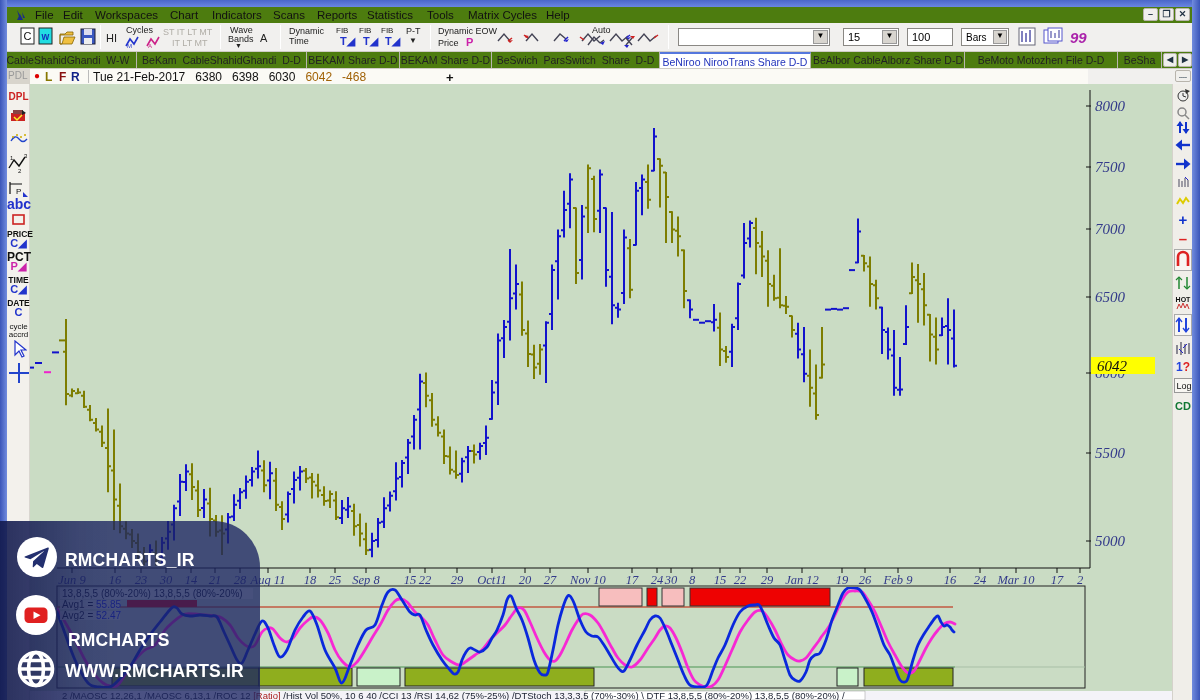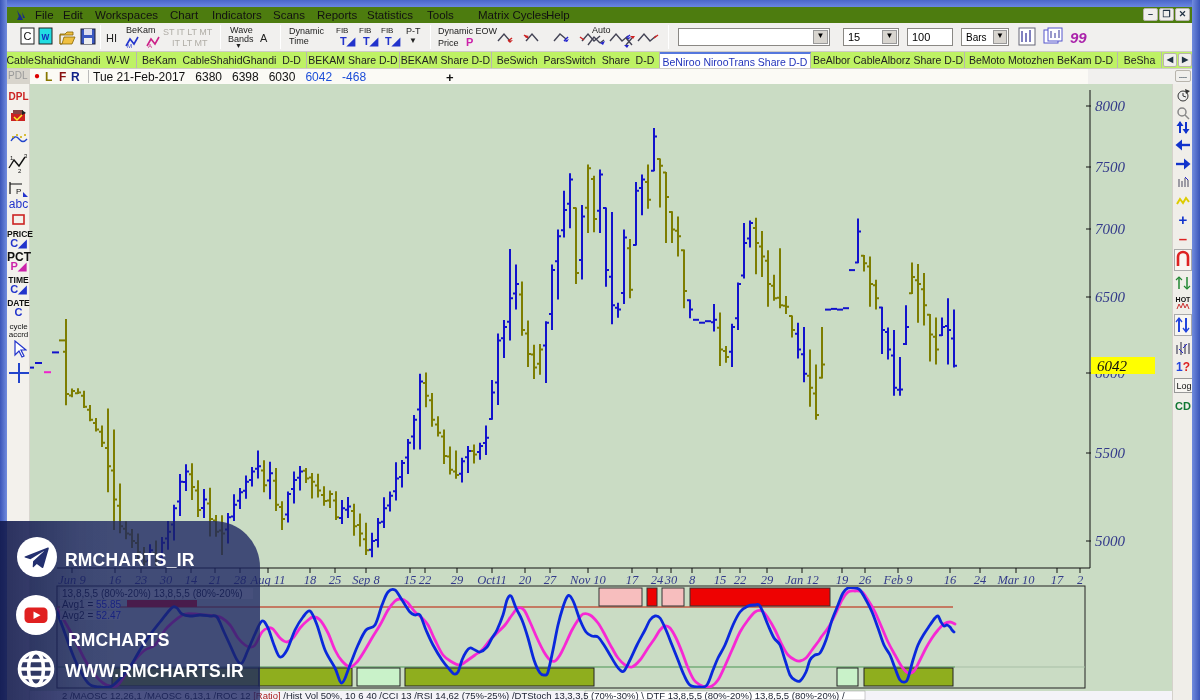--- a/index.html
+++ b/index.html
@@ -3,21 +3,21 @@
 *{margin:0;padding:0;box-sizing:border-box}
 body{width:1200px;height:700px;overflow:hidden;font-family:"Liberation Sans",sans-serif;position:relative;background:#f1f0ee}
 .abs{position:absolute}
 .titlebar{left:0;top:0;width:1200px;height:7px;background:linear-gradient(#4a66c8,#6a86e2)}
 .menubar{left:0;top:7px;width:1200px;height:34px;background:#4d7c0f;border-bottom:1px solid #d9d6d0}
 .menubar span{position:absolute;top:2px;font-size:11.5px;color:#111}
 .winbtn{position:absolute;top:1px;width:15px;height:13px;background:#f0efec;border:1px solid #b8b4ac;border-radius:2px;color:#234;font-size:9px;text-align:center;line-height:11px;font-weight:bold}
 .toolbar{left:0;top:23px;width:1200px;height:29px;background:#f1f0ee;border-bottom:1px solid #cfccc6}
 .tb{position:absolute;font-size:9px;color:#222;white-space:nowrap}
 .sep{position:absolute;top:2px;width:1px;height:24px;background:#c9c6c0;border-right:1px solid #fff}
-.tabs{left:0;top:52px;width:1200px;height:17px;background:#bef264;border-bottom:1px solid #cfccc6}
+.tabs{left:0;top:52px;width:1200px;height:17px;background:#4d7c0f;border-bottom:1px solid #cfccc6}
 .tab{position:absolute;top:0;height:16px;font-size:10.5px;color:#222;border-right:1px solid #b9b6b0;padding-top:2px;white-space:nowrap;overflow:hidden;text-align:center}
 .tabact{background:#fff;color:#2233bb;border-top:2px solid #5577dd}
 .inforow{left:0;top:69px;width:1088px;height:15px;background:#fbfaf5}
 .ir{position:absolute;top:1px;font-size:12px;color:#111;white-space:nowrap}
 .sidebar{left:7px;top:84px;width:23px;height:616px;background:#f3f1ec;border-right:1px solid #d9d6d0}
 .sb{position:absolute;width:23px;text-align:center;font-size:9px;color:#111;line-height:9px}
 .rstrip{left:1172px;top:84px;width:20px;height:616px;background:#f0eee9;border-left:1px solid #d5d2cb}
 .rs{position:absolute;width:20px;text-align:center;font-size:12px;line-height:12px;font-weight:bold}
 .lborder{left:0;top:0;width:7px;height:700px;background:linear-gradient(90deg,#3a55b8,#718cde)}
 .rborder{left:1192px;top:0;width:8px;height:700px;background:linear-gradient(90deg,#718cde,#3a55b8)}
@@ -323,41 +323,41 @@
     </svg>
 <span style="left:35px">File</span>
     <span style="left:63px">Edit</span>
     <span style="left:95px">Workspaces</span>
     <span style="left:170px">Chart</span>
     <span style="left:212px">Indicators</span>
     <span style="left:273px">Scans</span>
     <span style="left:317px">Reports</span>
     <span style="left:367px">Statistics</span>
     <span style="left:427px">Tools</span>
-    <span style="left:478px">Matrix Cycles</span>
+    <span style="left:468px">Matrix Cycles</span>
     <span style="left:546px">Help</span>
 <div class="winbtn" style="left:1143px">–</div>
     <div class="winbtn" style="left:1159px">❐</div>
     <div class="winbtn" style="left:1175px">✕</div>
 </div>
 
 <div class="abs toolbar">
 <svg class="abs" style="left:20px;top:3px" width="82" height="22" viewBox="0 0 82 22">
 <rect x="1" y="2" width="13" height="16" fill="#fff" stroke="#222"></rect>
       <text x="3.5" y="14" font-size="11" fill="#111">C</text>
 <rect x="19" y="2" width="13" height="16" fill="#22dde2" stroke="#222"></rect>
       <text x="21.5" y="14" font-size="10" fill="#1133bb" font-weight="bold">w</text>
 <path d="M40,8 h5 l2,-2 h6 v3 h-13 v9 h2 l2,-7 h11 l-3,7 h-12 Z" fill="#f0c040" stroke="#886600" stroke-width="0.8"></path>
 <rect x="61" y="3" width="14" height="15" fill="#3a57c0" stroke="#223"></rect>
       <rect x="64" y="3" width="8" height="6" fill="#dde"></rect>
       <rect x="64" y="12" width="8" height="6" fill="#eee"></rect>
 </svg>
 <div class="sep" style="left:100px"></div>
 <span class="tb" style="left:106px;top:9px;font-size:11px">HI</span>
-<span class="tb" style="left:126px;top:2px">BeKam</span>
+<span class="tb" style="left:126px;top:2px">Cycles</span>
 <svg class="abs" style="left:125px;top:12px" width="40" height="14" viewBox="0 0 40 14">
       <path d="M1,11 L5,4 L9,9 L13,2" stroke="#2233cc" stroke-width="1.6" fill="none"></path>
       <text x="2" y="13" font-size="6" fill="#2233cc">M</text>
       <path d="M22,11 L26,4 L30,9 L34,2" stroke="#cc2288" stroke-width="1.6" fill="none"></path>
       <text x="23" y="13" font-size="6" fill="#cc2288">A</text>
     </svg>
 <span class="tb" style="left:163px;top:4px;color:#b0ada6">ST IT LT MT</span>
 <span class="tb" style="left:172px;top:15px;color:#b0ada6">IT LT MT</span>
 <div class="sep" style="left:220px"></div>
 <span class="tb" style="left:230px;top:2px">Wave</span>
@@ -429,35 +429,35 @@
 </div>
 
 <div class="abs tabs">
 <div class="tab" style="left:0;width:137px">CableShahidGhandi&nbsp; W-W</div>
 <div class="tab" style="left:137px;width:170px">BeKam&nbsp; CableShahidGhandi&nbsp; D-D</div>
 <div class="tab" style="left:307px;width:93px">BEKAM Share D-D</div>
 <div class="tab" style="left:400px;width:92px">BEKAM Share D-D</div>
 <div class="tab" style="left:492px;width:168px">BeSwich&nbsp; ParsSwitch&nbsp; Share&nbsp; D-D</div>
 <div class="tab tabact" style="left:660px;width:151px">BeNiroo NirooTrans Share D-D</div>
 <div class="tab" style="left:812px;width:153px">BeAlbor CableAlborz Share D-D</div>
-<div class="tab" style="left:965px;width:153px">BeMoto Motozhen BeKam D-D</div>
+<div class="tab" style="left:965px;width:153px">BeMoto Motozhen File D-D</div>
 <div class="tab" style="left:1118px;width:44px">BeSha</div>
 <div class="winbtn" style="left:1163px;top:1px;width:14px;height:14px;font-size:8px;line-height:12px">◀</div>
 <div class="winbtn" style="left:1178px;top:1px;width:14px;height:14px;font-size:8px;line-height:12px">▶</div>
 </div>
 
 <div class="abs inforow">
 <div class="abs" style="left:0;top:0;width:30px;height:15px;background:#d8d4cc"></div>
 <span class="ir" style="left:8px;color:#999;font-size:10px">PDL</span>
 <span class="ir" style="left:34px;color:#dd0000;font-size:10px">●</span>
 <span class="ir" style="left:45px;color:#887700;font-weight:bold">L</span>
 <span class="ir" style="left:59px;color:#881111;font-weight:bold">F</span>
 <span class="ir" style="left:71px;color:#112288;font-weight:bold">R</span>
 <span class="abs" style="left:88px;top:1px;width:1px;height:13px;background:#bbb"></span>
-<span class="ir" style="left:93px">Tue 21-Feb-2017&nbsp;&nbsp; 6380&nbsp;&nbsp; 6398&nbsp;&nbsp; 6030&nbsp;&nbsp; <span style="color:#1d4ed8">6042&nbsp;&nbsp; -468</span></span>
+<span class="ir" style="left:93px">Tue 21-Feb-2017&nbsp;&nbsp; 6380&nbsp;&nbsp; 6398&nbsp;&nbsp; 6030&nbsp;&nbsp; <span style="color:#a16207">6042&nbsp;&nbsp; -468</span></span>
 <span class="ir" style="left:446px;font-weight:bold;font-size:13px">+</span>
 <div class="winbtn" style="left:1175px;top:1px;width:16px;height:12px;font-size:7px;line-height:10px">....</div>
 </div>
 
 <div class="abs sidebar">
 <span class="sb" style="top:8px;color:#cc2222;font-weight:bold;font-size:10px">DPL</span>
 <svg class="abs" style="left:3px;top:24px" width="18" height="16" viewBox="0 0 18 16">
       <rect x="1" y="5" width="14" height="8" fill="#cc2222"></rect>
       <rect x="3" y="2" width="10" height="4" fill="#884444"></rect>
       <path d="M4,9 l3,3 l5,-5" stroke="#ffee22" stroke-width="1.5" fill="none"></path>
@@ -474,21 +474,21 @@
       <path d="M1,14 L6,6 L11,12 L17,3" stroke="#111" stroke-width="1.4" fill="none"></path>
       <text x="2" y="6" font-size="6" fill="#111">1</text>
       <text x="16" y="4" font-size="6" fill="#111">3</text>
       <text x="10" y="19" font-size="6" fill="#111">2</text>
     </svg>
 <svg class="abs" style="left:1px;top:96px" width="22" height="18" viewBox="0 0 22 18">
       <path d="M2,2 v12 M2,4 h12" stroke="#111" stroke-width="1.2" fill="none"></path>
       <text x="8" y="14" font-size="8" fill="#111">P</text>
       <path d="M15,12 l5,5 h-5 Z" fill="#2233cc"></path>
     </svg>
-<span class="sb" style="top:116px;color:#2233cc;font-weight:normal;font-size:12px">abc</span>
+<span class="sb" style="top:116px;color:#2233cc;font-weight:bold;font-size:14px">abc</span>
 <svg class="abs" style="left:5px;top:130px" width="14" height="12" viewBox="0 0 14 12">
       <rect x="1" y="1" width="11" height="9" fill="none" stroke="#cc2222" stroke-width="1.6"></rect>
     </svg>
 <span class="sb" style="top:146px;font-size:8.5px;font-weight:bold">PRICE</span>
 <span class="sb" style="top:155px;color:#2233cc;font-weight:bold;font-size:11px">C◢</span>
 <span class="sb" style="top:169px;font-size:12px;font-weight:bold">PCT</span>
 <span class="sb" style="top:178px;color:#cc22aa;font-weight:bold;font-size:11px">P◢</span>
 <span class="sb" style="top:192px;font-size:8.5px;font-weight:bold">TIME</span>
 <span class="sb" style="top:201px;color:#2233cc;font-weight:bold;font-size:11px">C◢</span>
 <span class="sb" style="top:215px;font-size:8.5px;font-weight:bold">DATE</span>

